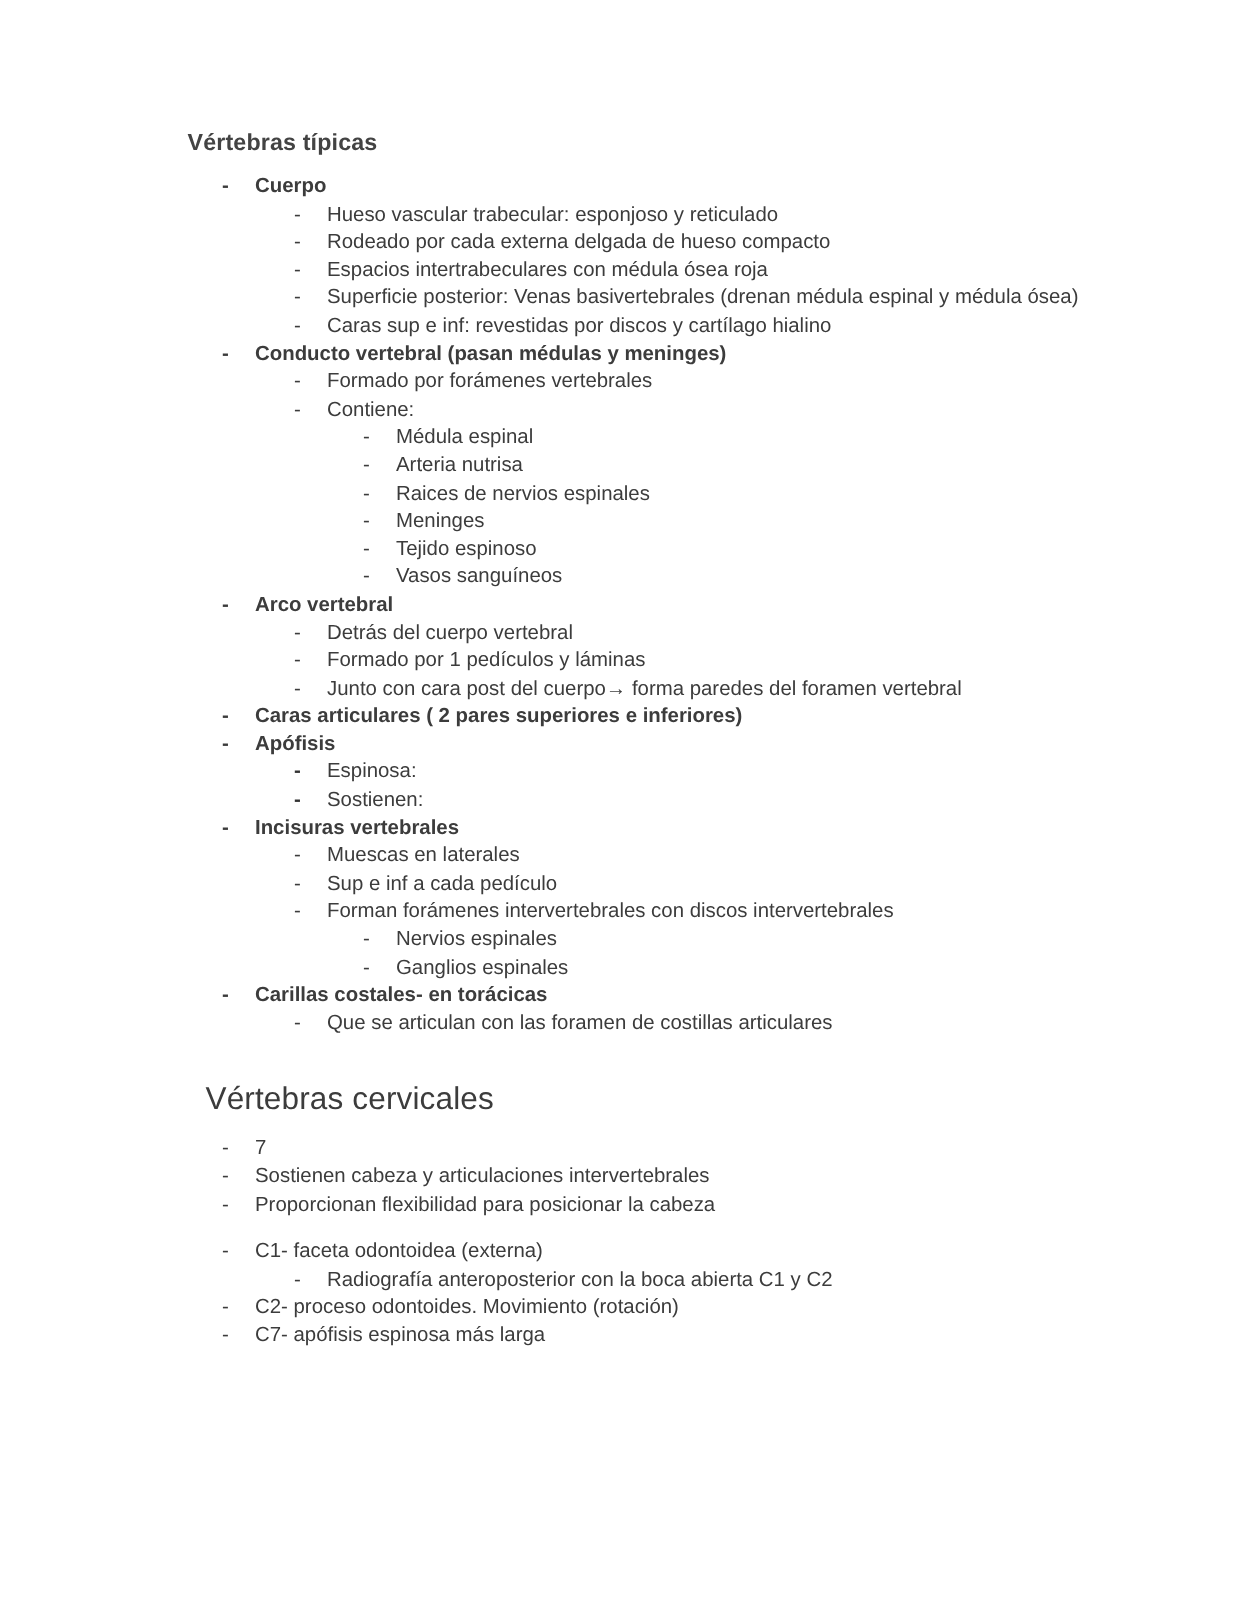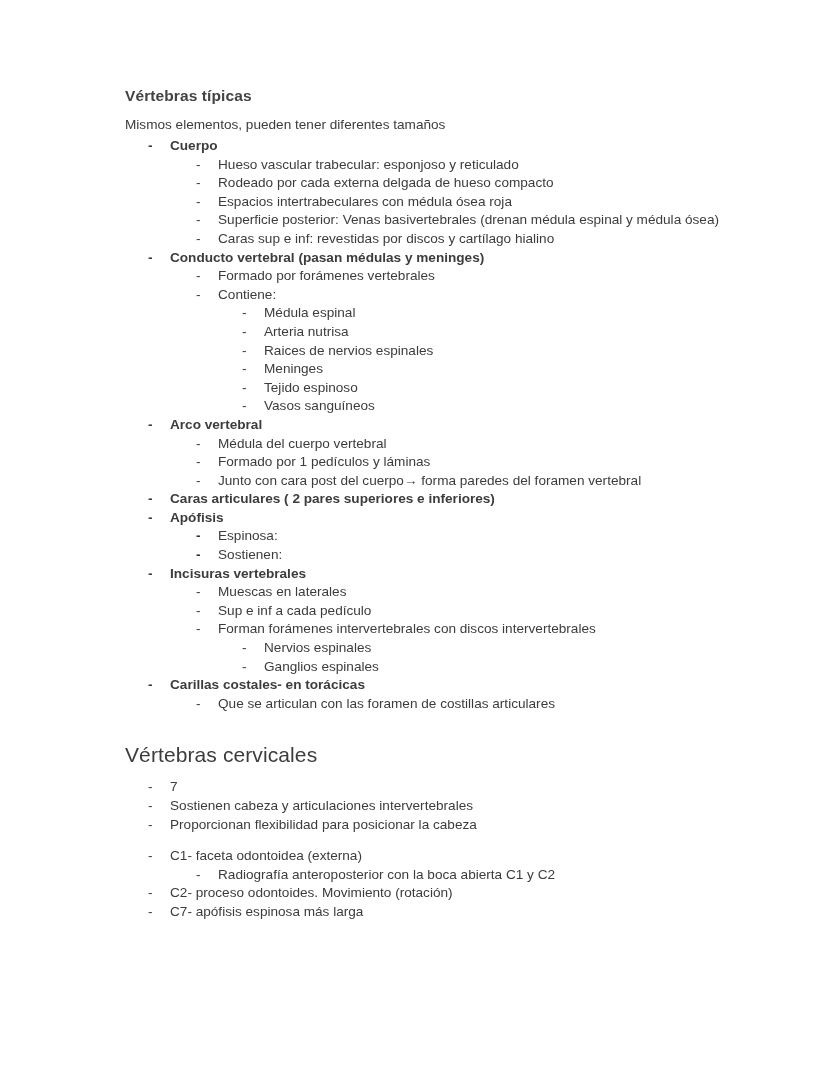--- a/index.html
+++ b/index.html
@@ -34,21 +34,21 @@
     color: #434343;
     line-height: 20px;
     margin: 0 0 9px 0;
     letter-spacing: 0.1px;
   }
   .h-large {
     font-size: 21px;
     font-weight: normal;
     color: #3c3c3c;
     line-height: 26px;
-    margin: 0 0 10px 0;
+    margin: 0 0 10px 12px;
     letter-spacing: 0.1px;
   }
   .h-gray {
     font-size: 15px;
     font-weight: normal;
     color: #8b8b8b;
     line-height: 20px;
     margin: 0 0 10px 0;
     padding-left: 45px;
     letter-spacing: 0.1px;
@@ -107,21 +107,20 @@
 </style>
 </head>
 <body>
 
 <div class="page">
 
   <section>
 
     <h2 class="h-bold">Vértebras típicas</h2>
 
-    <p class="lead">Mismos elementos, pueden tener diferentes tamaños</p>
 
     <ul class="bl">
 
       <li class="lvl1 bold">
         <span class="row">
           <span class="dash">-</span>
           <span class="txt">Cuerpo</span>
         </span>
       </li>
       <li class="lvl2">
@@ -212,21 +211,21 @@
 
       <li class="lvl1 bold">
         <span class="row">
           <span class="dash">-</span>
           <span class="txt">Arco vertebral</span>
         </span>
       </li>
       <li class="lvl2">
         <span class="row">
           <span class="dash">-</span>
-          <span class="txt">Médula del cuerpo vertebral</span>
+          <span class="txt">Detrás del cuerpo vertebral</span>
         </span>
       </li>
       <li class="lvl2">
         <span class="row">
           <span class="dash">-</span>
           <span class="txt">Formado por 1 pedículos y láminas</span>
         </span>
       </li>
       <li class="lvl2">
         <span class="row">

